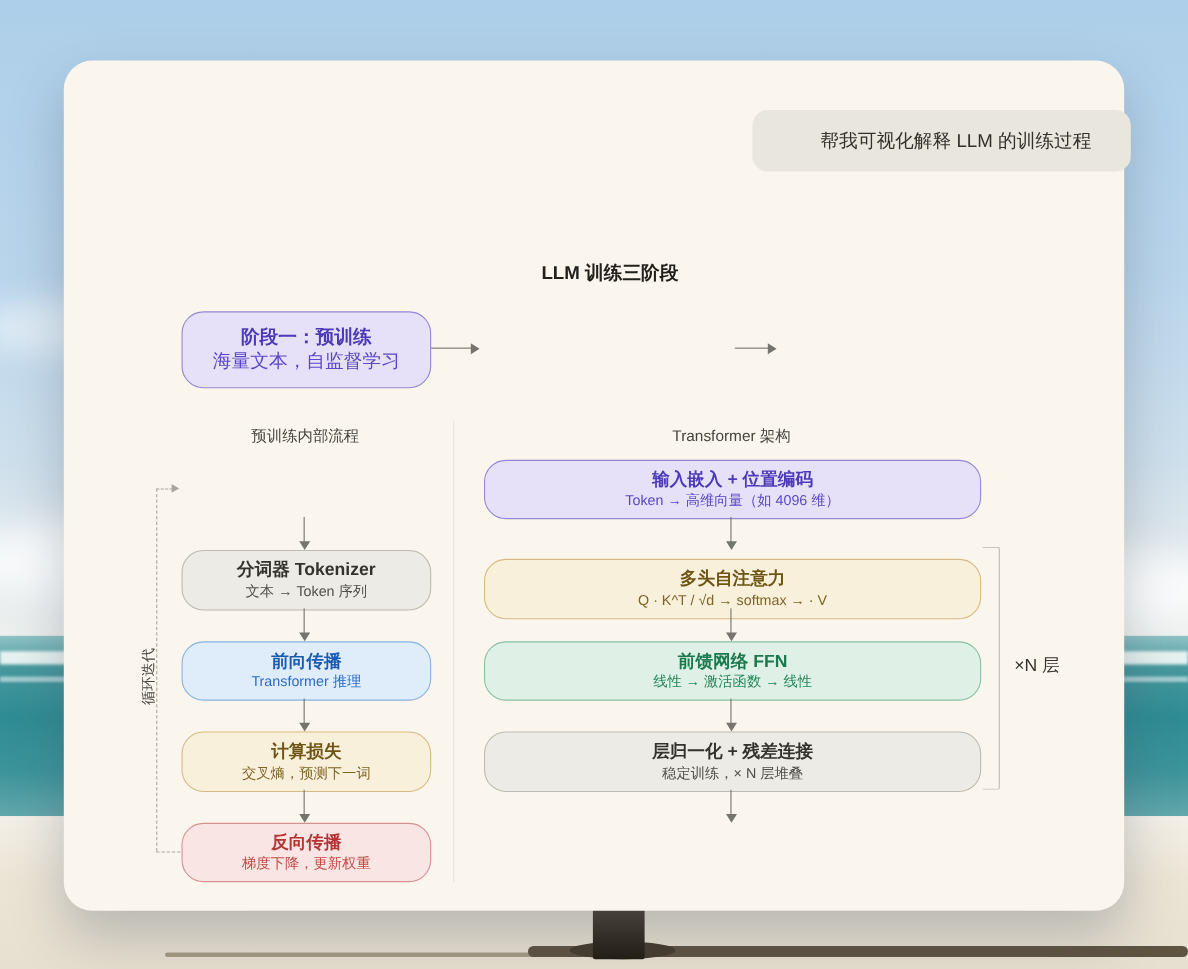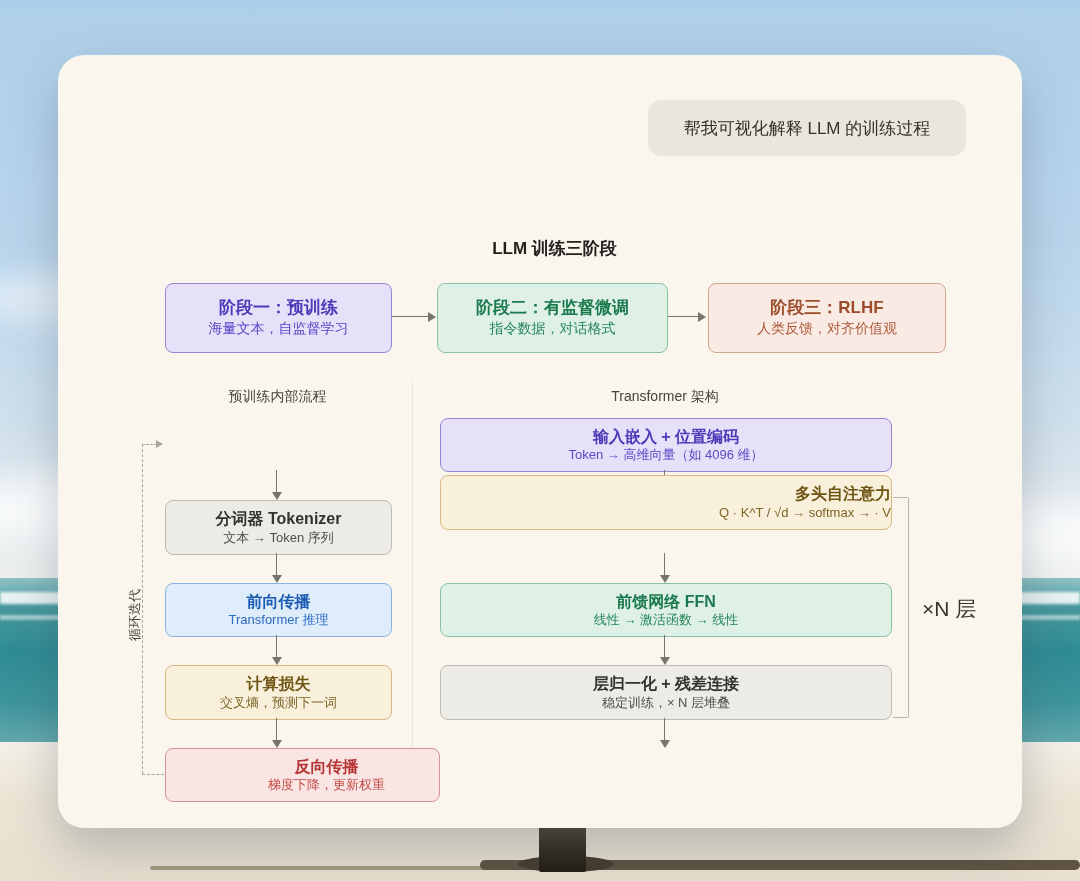--- a/index.html
+++ b/index.html
@@ -23,37 +23,37 @@
   .debris-main{position:absolute;left:480px;top:860px;width:600px;height:10px;background:#5f5342;border-radius:5px;filter:blur(.5px);}
   .debris-thin{position:absolute;left:150px;top:866px;width:360px;height:4px;background:#8a7b63;opacity:.7;border-radius:2px;}
   .trunk-base{position:absolute;left:518px;top:856px;width:96px;height:16px;background:#473c2e;border-radius:50%;}
   .trunk{position:absolute;left:539px;top:820px;width:47px;height:52px;border-radius:2px;
          background:linear-gradient(180deg,#55493a 0%,#332b20 60%,#221c13 100%);}
 
   
   .card{position:absolute;left:58px;top:55px;width:964px;height:773px;background:#faf6ee;
         border-radius:26px;box-shadow:0 22px 48px rgba(55,70,85,.28);}
 
-  .bubble{position:absolute;left:590px;top:45px;width:318px;height:56px;background:#e9e6dd;
+  .bubble{position:absolute;left:626px;top:45px;width:318px;height:56px;background:#e9e6dd;
           border-radius:14px;display:flex;align-items:center;justify-content:center;
-          font-size:17px;color:#32312c;}
+          font-size:17px;color:#32312c;padding-left:26px;}
 
   .diagram-title{position:absolute;left:107px;top:182px;width:779px;text-align:center;
                  font-size:17px;font-weight:700;color:#21201c;}
 
   .col-header{position:absolute;font-size:14px;color:#45443e;text-align:center;}
   .divider{position:absolute;left:354px;top:327px;width:1px;height:420px;background:#e8e3d7;}
 
   
-  .fbox{position:absolute;border-radius:8px;display:flex;flex-direction:column;align-items:center;
+  .fbox{position:absolute;border-radius:20px;display:flex;flex-direction:column;align-items:center;
         justify-content:center;gap:3px;background:var(--fill,#eee);border:1.5px solid var(--stroke,#999);}
   .fbox .bt{font-weight:700;font-size:16px;line-height:1.1;color:var(--ink,#222);}
   .fbox .bs{font-size:13px;line-height:1.1;color:var(--sub,#444);}
   .fbox.stage .bt{font-size:17px;}
-  .fbox.stage .bs{font-size:14px;}
+  .fbox.stage .bs{font-size:17px;}
 
   
   .varrow{position:absolute;width:14px;}
   .varrow::before{content:'';position:absolute;left:6px;top:0;bottom:7px;width:0;border-left:1.6px solid #75746d;}
   .varrow::after{content:'';position:absolute;bottom:0;left:2px;width:0;height:0;
                  border-left:5px solid transparent;border-right:5px solid transparent;border-top:8px solid #75746d;}
   .harrow{position:absolute;height:14px;}
   .harrow::before{content:'';position:absolute;left:0;right:7px;top:6px;height:0;border-top:1.6px solid #75746d;}
   .harrow::after{content:'';position:absolute;right:0;top:2px;width:0;height:0;
                  border-top:5px solid transparent;border-bottom:5px solid transparent;border-left:8px solid #75746d;}
@@ -63,21 +63,21 @@
   .loop-h-top{position:absolute;left:84px;top:389px;width:15px;height:0;border-top:1.5px dashed #a9a79d;}
   .loop-h-bot{position:absolute;left:84px;top:719px;width:22px;height:0;border-top:1.5px dashed #a9a79d;}
   .loop-head{position:absolute;left:98px;top:385px;width:0;height:0;
              border-top:4.5px solid transparent;border-bottom:4.5px solid transparent;border-left:7px solid #a9a79d;}
   .loop-label{position:absolute;left:18px;top:550px;width:120px;height:20px;text-align:center;
               font-size:13px;color:#45443e;transform:rotate(-90deg);}
 
   
   .bracket{position:absolute;left:835px;top:442px;width:15px;height:219px;
            border:1.5px solid #bab6aa;border-left:none;border-radius:0 2px 2px 0;}
-  .layers-label{position:absolute;left:864px;top:540px;font-size:21px;color:#33322c;}
+  .layers-label{position:absolute;left:864px;top:540px;font-size:16px;color:#33322c;}
 </style>
 </head>
 <body>
 
 <div class="page">
 
   <div class="sky"></div>
   <div class="haze h3"></div>
   <div class="haze h1"></div>
   <div class="haze h2"></div>
@@ -96,29 +96,21 @@
       <span>帮我可视化解释 LLM 的训练过程</span>
     </div>
 
     <div class="diagram-title">LLM 训练三阶段</div>
 
     <div class="fbox stage" style="left: 107px; top: 228px; width: 225px; height: 68px; --fill: #e6e1f8; --stroke: #9488d2; --ink: #4c3ab8; --sub: #5a47c6;">
       <div class="bt">阶段一：预训练</div>
       <div class="bs">海量文本，自监督学习</div>
     </div>
     <div class="harrow" style="left:334px;top:255px;width:44px"></div>
-    <div class="fbox stage" style="left: 379px; top: 228px; width: 229px; height: 68px; --fill: #dff1e7; --stroke: #88c2a4; --ink: #1b7a4d; --sub: #27865a;">
-      <div class="bt">阶段二：有监督微调</div>
-      <div class="bs">指令数据，对话格式</div>
-    </div>
     <div class="harrow" style="left:610px;top:255px;width:38px"></div>
-    <div class="fbox stage" style="left: 650px; top: 228px; width: 236px; height: 68px; --fill: #f9ebe3; --stroke: #d2a58f; --ink: #9d4b2b; --sub: #ad5a3c;">
-      <div class="bt">阶段三：RLHF</div>
-      <div class="bs">人类反馈，对齐价值观</div>
-    </div>
 
     <div class="col-header" style="left:107px;top:333px;width:225px">预训练内部流程</div>
     <div class="col-header" style="left:382px;top:333px;width:450px">Transformer 架构</div>
     <div class="divider"></div>
 
     <div class="varrow" style="left:212px;top:415px;height:30px"></div>
     <div class="fbox" style="left: 107px; top: 445px; width: 225px; height: 53px; --fill: #ecebe6; --stroke: #bdbaaf; --ink: #33322c; --sub: #504f48;">
       <div class="bt">分词器 Tokenizer</div>
       <div class="bs">文本 → Token 序列</div>
     </div>
@@ -126,37 +118,37 @@
     <div class="fbox" style="left: 107px; top: 528px; width: 225px; height: 52px; --fill: #dfecfa; --stroke: #88b2e2; --ink: #1b5cb2; --sub: #2c6bc2;">
       <div class="bt">前向传播</div>
       <div class="bs">Transformer 推理</div>
     </div>
     <div class="varrow" style="left:212px;top:580px;height:30px"></div>
     <div class="fbox" style="left: 107px; top: 610px; width: 225px; height: 53px; --fill: #f9f0dc; --stroke: #d6ba80; --ink: #6e5513; --sub: #7d6526;">
       <div class="bt">计算损失</div>
       <div class="bs">交叉熵，预测下一词</div>
     </div>
     <div class="varrow" style="left:212px;top:663px;height:30px"></div>
-    <div class="fbox" style="left: 107px; top: 693px; width: 225px; height: 52px; padding-left: 48px; --fill: #fae5e5; --stroke: #d49292; --ink: #b63434; --sub: #c14a44;">
+    <div class="fbox" style="left: 107px; top: 693px; width: 225px; height: 52px; --fill: #fae5e5; --stroke: #d49292; --ink: #b63434; --sub: #c14a44;">
       <div class="bt">反向传播</div>
       <div class="bs">梯度下降，更新权重</div>
     </div>
 
     <div class="loop-v"></div>
     <div class="loop-h-top"></div>
     <div class="loop-h-bot"></div>
     <div class="loop-head"></div>
     <div class="loop-label">循环迭代</div>
 
     <div class="fbox" style="left: 382px; top: 363px; width: 450px; height: 52px; justify-content: center; --fill: #e6e1f8; --stroke: #9488d2; --ink: #4c3ab8; --sub: #5a47c6;">
       <div class="bt">输入嵌入 + 位置编码</div>
       <div class="bs">Token → 高维向量（如 4096 维）</div>
     </div>
     <div class="varrow" style="left:600px;top:415px;height:30px"></div>
-    <div class="fbox" style="left: 382px; top: 420px; width: 450px; height: 53px; align-items: flex-end; --fill: #f9f0dc; --stroke: #d6ba80; --ink: #6e5513; --sub: #7d6526;">
+    <div class="fbox" style="left: 382px; top: 453px; width: 450px; height: 53px; --fill: #f9f0dc; --stroke: #d6ba80; --ink: #6e5513; --sub: #7d6526;">
       <div class="bt">多头自注意力</div>
       <div class="bs">Q · K^T / √d → softmax → · V</div>
     </div>
     <div class="varrow" style="left:600px;top:498px;height:30px"></div>
     <div class="fbox" style="left: 382px; top: 528px; width: 450px; height: 52px; --fill: #dff1e7; --stroke: #88c2a4; --ink: #1b7a4d; --sub: #27865a;">
       <div class="bt">前馈网络 FFN</div>
       <div class="bs">线性 → 激活函数 → 线性</div>
     </div>
     <div class="varrow" style="left:600px;top:580px;height:30px"></div>
     <div class="fbox" style="left: 382px; top: 610px; width: 450px; height: 53px; --fill: #ecebe6; --stroke: #bdbaaf; --ink: #33322c; --sub: #504f48;">

